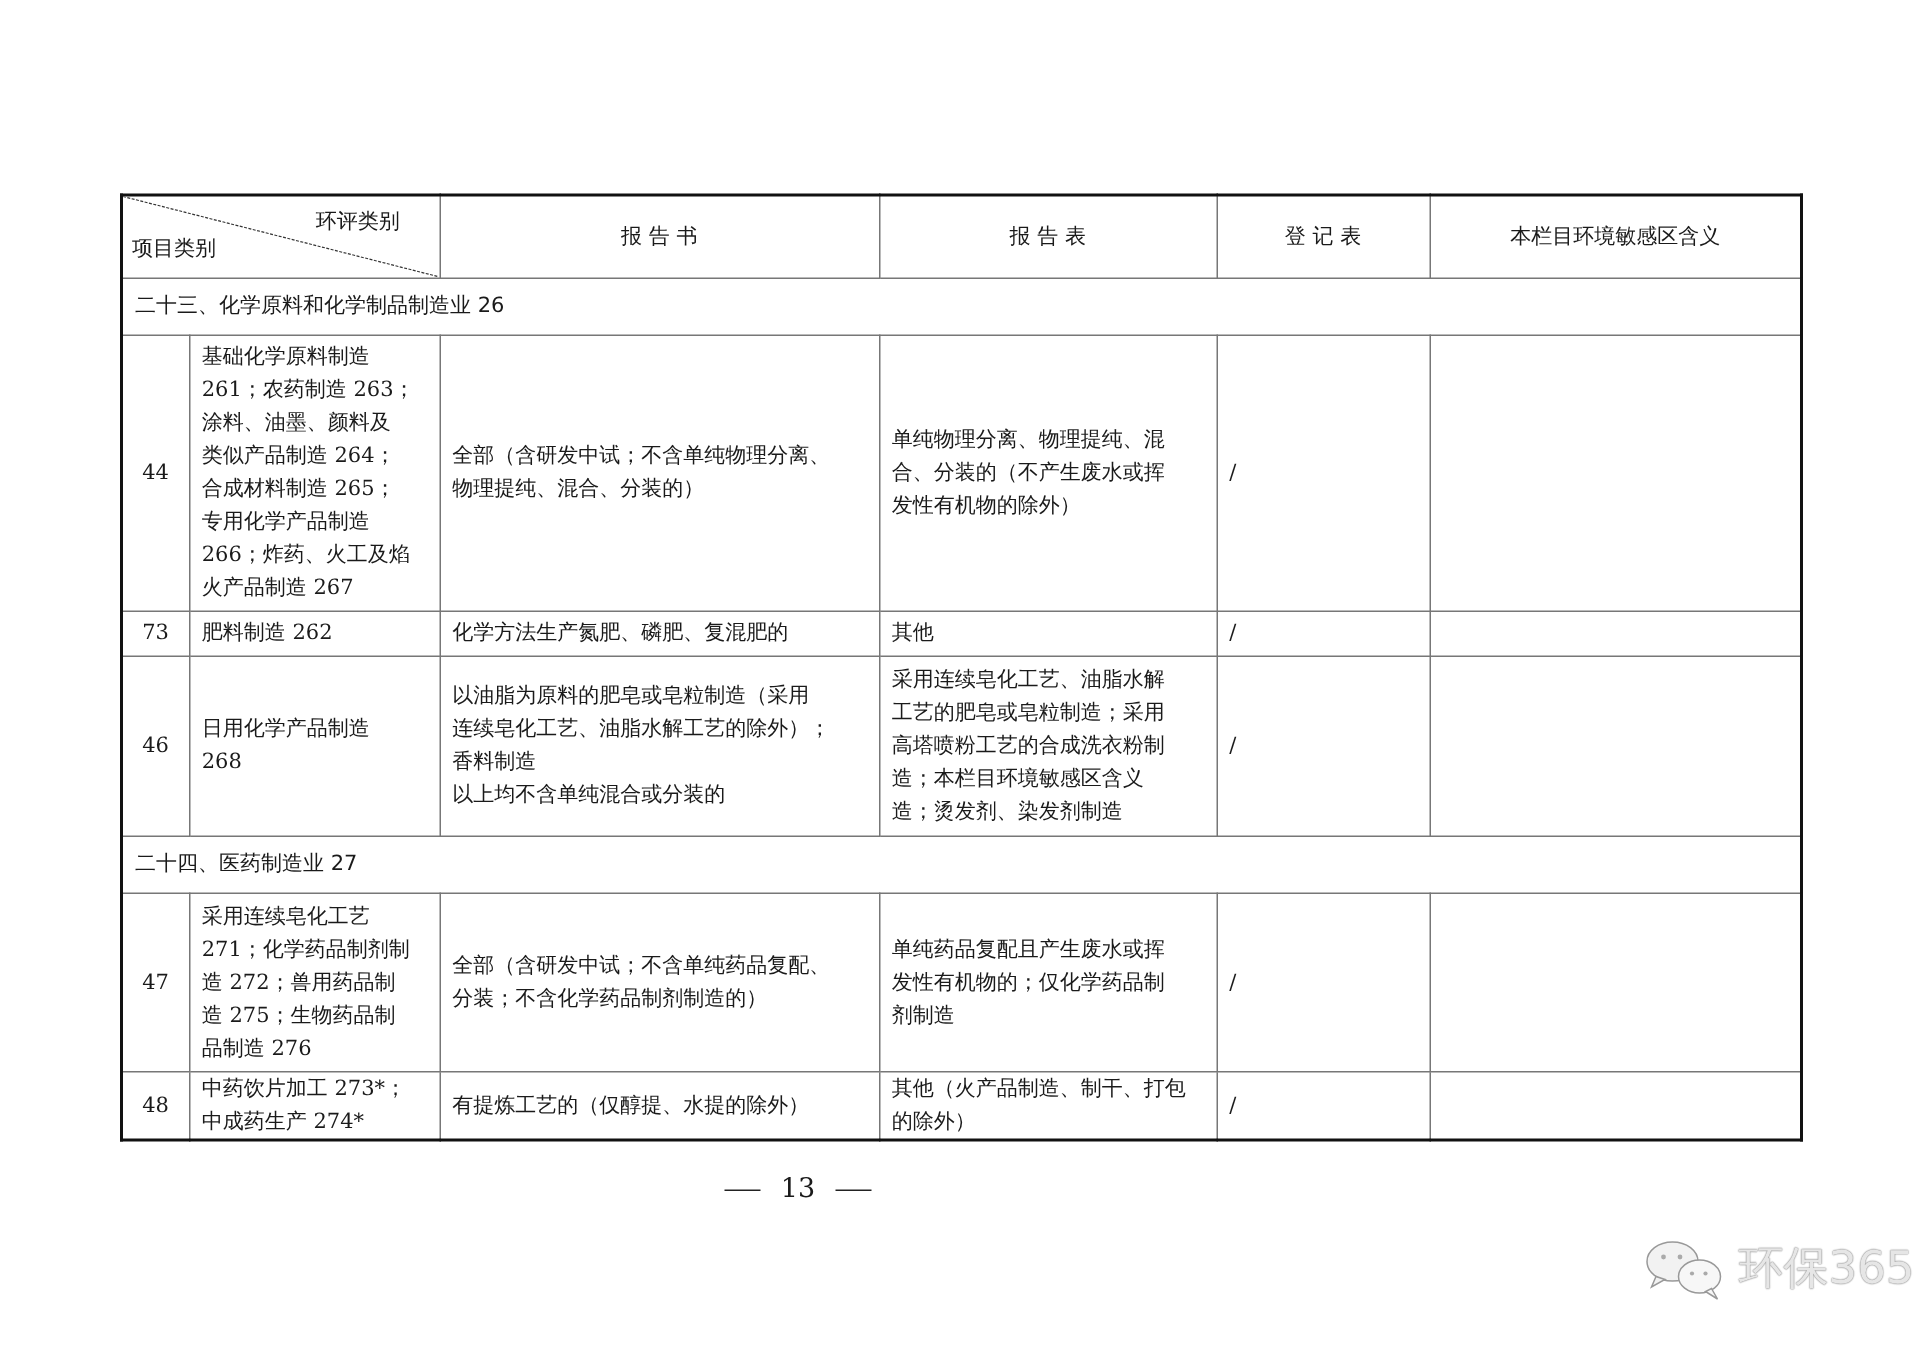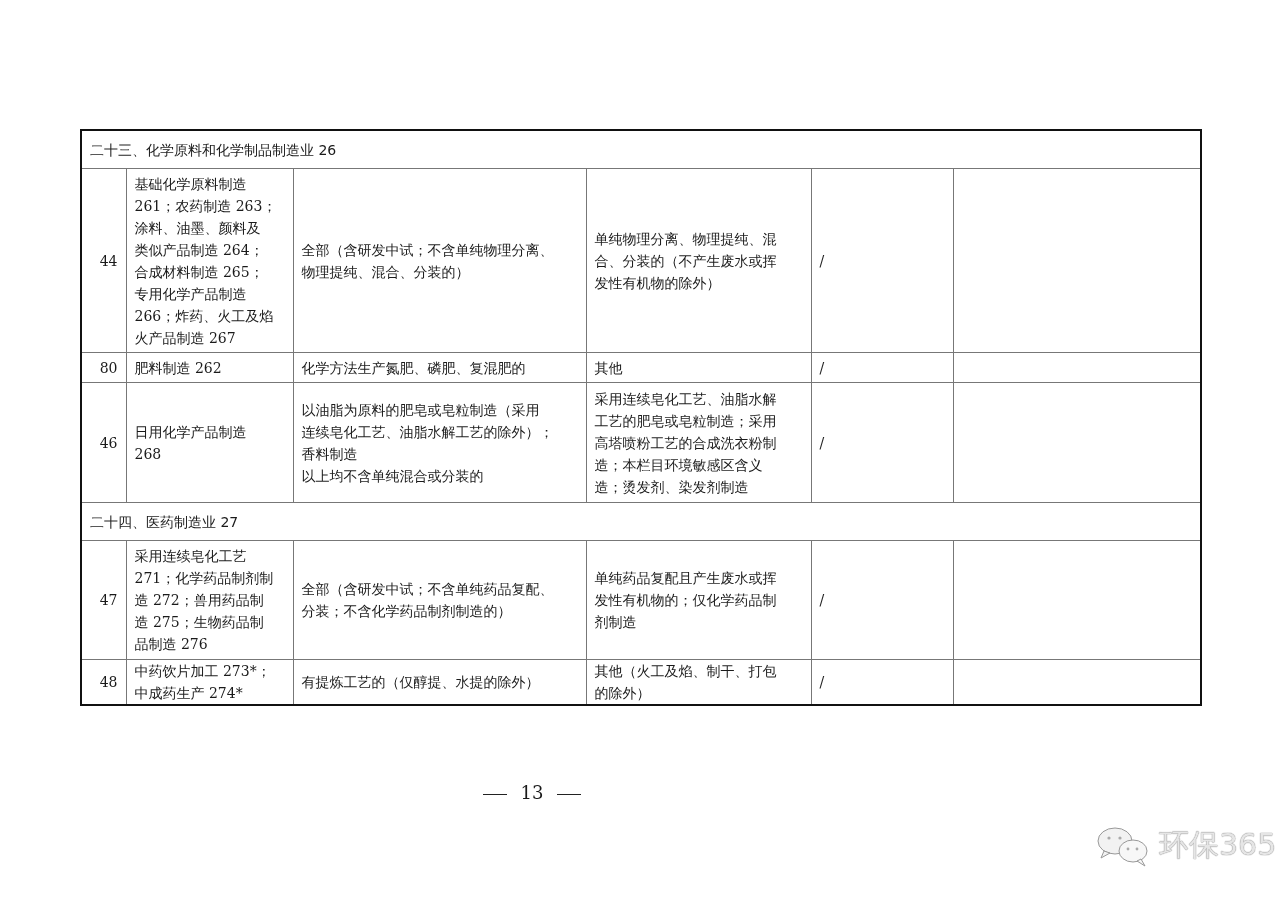--- a/index.html
+++ b/index.html
@@ -28,21 +28,21 @@
   td.thick-l, th.thick-l { border-left: 1px solid #222; }
   .hdr-row { height: 55px; }
   .diag-cell { position: relative; padding: 0 !important; }
   .diag-cell svg { position: absolute; left: 0; top: 0; width: 100%; height: 100%; }
   .diag-top { position: absolute; right: 26px; top: 6px; font-size: 14px; font-family: "DejaVu Sans", "Liberation Sans", sans-serif; }
   .diag-bot { position: absolute; left: 6px; bottom: 8px; font-size: 14px; font-family: "DejaVu Sans", "Liberation Sans", sans-serif; }
   .section td {
     font-family: "DejaVu Sans", "Liberation Sans", sans-serif; font-weight: bold;
     font-size: 14px; padding-left: 8px; height: 37px;
   }
-  td.num { text-align: right; padding: 0; }
+  td.num { text-align: center; padding: 0; }
   td.slash { padding-left: 10px; }
   .r44 { height: 184px; }
   .r45 { height: 30px; }
   .r46 { height: 120px; }
   .r47 { height: 119px; }
   .r48 { height: 40px; }
   .justify { text-align: justify; text-align-last: left; }
   .line { display: block; }
   .pageno {
     position: absolute; top: 782px; left: 0; width: 1064px; text-align: center;
@@ -63,20 +63,33 @@
   <table class="main">
     <colgroup>
       <col class="col-no">
         <col class="col-name">
         <col class="col-report">
         <col class="col-form">
         <col class="col-reg">
         <col class="col-sens">
     </colgroup>
     <tbody>
+        <tr class="hdr-row">
+      <th colspan="2" class="diag-cell">
+        <svg viewBox="0 0 212 55" preserveAspectRatio="none">
+          <line x1="0" y1="0" x2="212" y2="55" stroke="#333" stroke-width="0.8" stroke-dasharray="2,1"></line>
+        </svg>
+        <span class="diag-top">环评类别</span>
+        <span class="diag-bot">项目类别</span>
+      </th>
+      <th>报 告 书</th>
+      <th>报 告 表</th>
+      <th>登 记 表</th>
+      <th class="thick-l">本栏目环境敏感区含义</th>
+    </tr>
 
     <tr class="section">
       <td colspan="6">二十三、化学原料和化学制品制造业 26</td>
     </tr>
 
     <tr class="r44">
       <td class="num">44</td>
       <td class="justify">
         <span class="line">基础化学原料制造</span>
         <span class="line">261；农药制造 263；</span>
@@ -94,21 +107,21 @@
       <td>
         <span class="line">单纯物理分离、物理提纯、混</span>
         <span class="line">合、分装的（不产生废水或挥</span>
         <span class="line">发性有机物的除外）</span>
       </td>
       <td class="slash">/</td>
       <td class="thick-l"></td>
     </tr>
 
     <tr class="r45">
-      <td class="num">80</td>
+      <td class="num">73</td>
       <td>
         <span class="line">肥料制造 262</span>
       </td>
       <td>
         <span class="line">化学方法生产氮肥、磷肥、复混肥的</span>
       </td>
       <td>
         <span class="line">其他</span>
       </td>
       <td class="slash">/</td>
@@ -167,21 +180,21 @@
     <tr class="r48">
       <td class="num">48</td>
       <td>
         <span class="line">中药饮片加工 273*；</span>
         <span class="line">中成药生产 274*</span>
       </td>
       <td>
         <span class="line">有提炼工艺的（仅醇提、水提的除外）</span>
       </td>
       <td>
-        <span class="line">其他（火工及焰、制干、打包</span>
+        <span class="line">其他（火产品制造、制干、打包</span>
         <span class="line">的除外）</span>
       </td>
       <td class="slash">/</td>
       <td class="thick-l"></td>
     </tr>
   </tbody>
     </table>
 
   <div class="pageno">
     <span class="dash"></span><span>13</span><span class="dash"></span>

